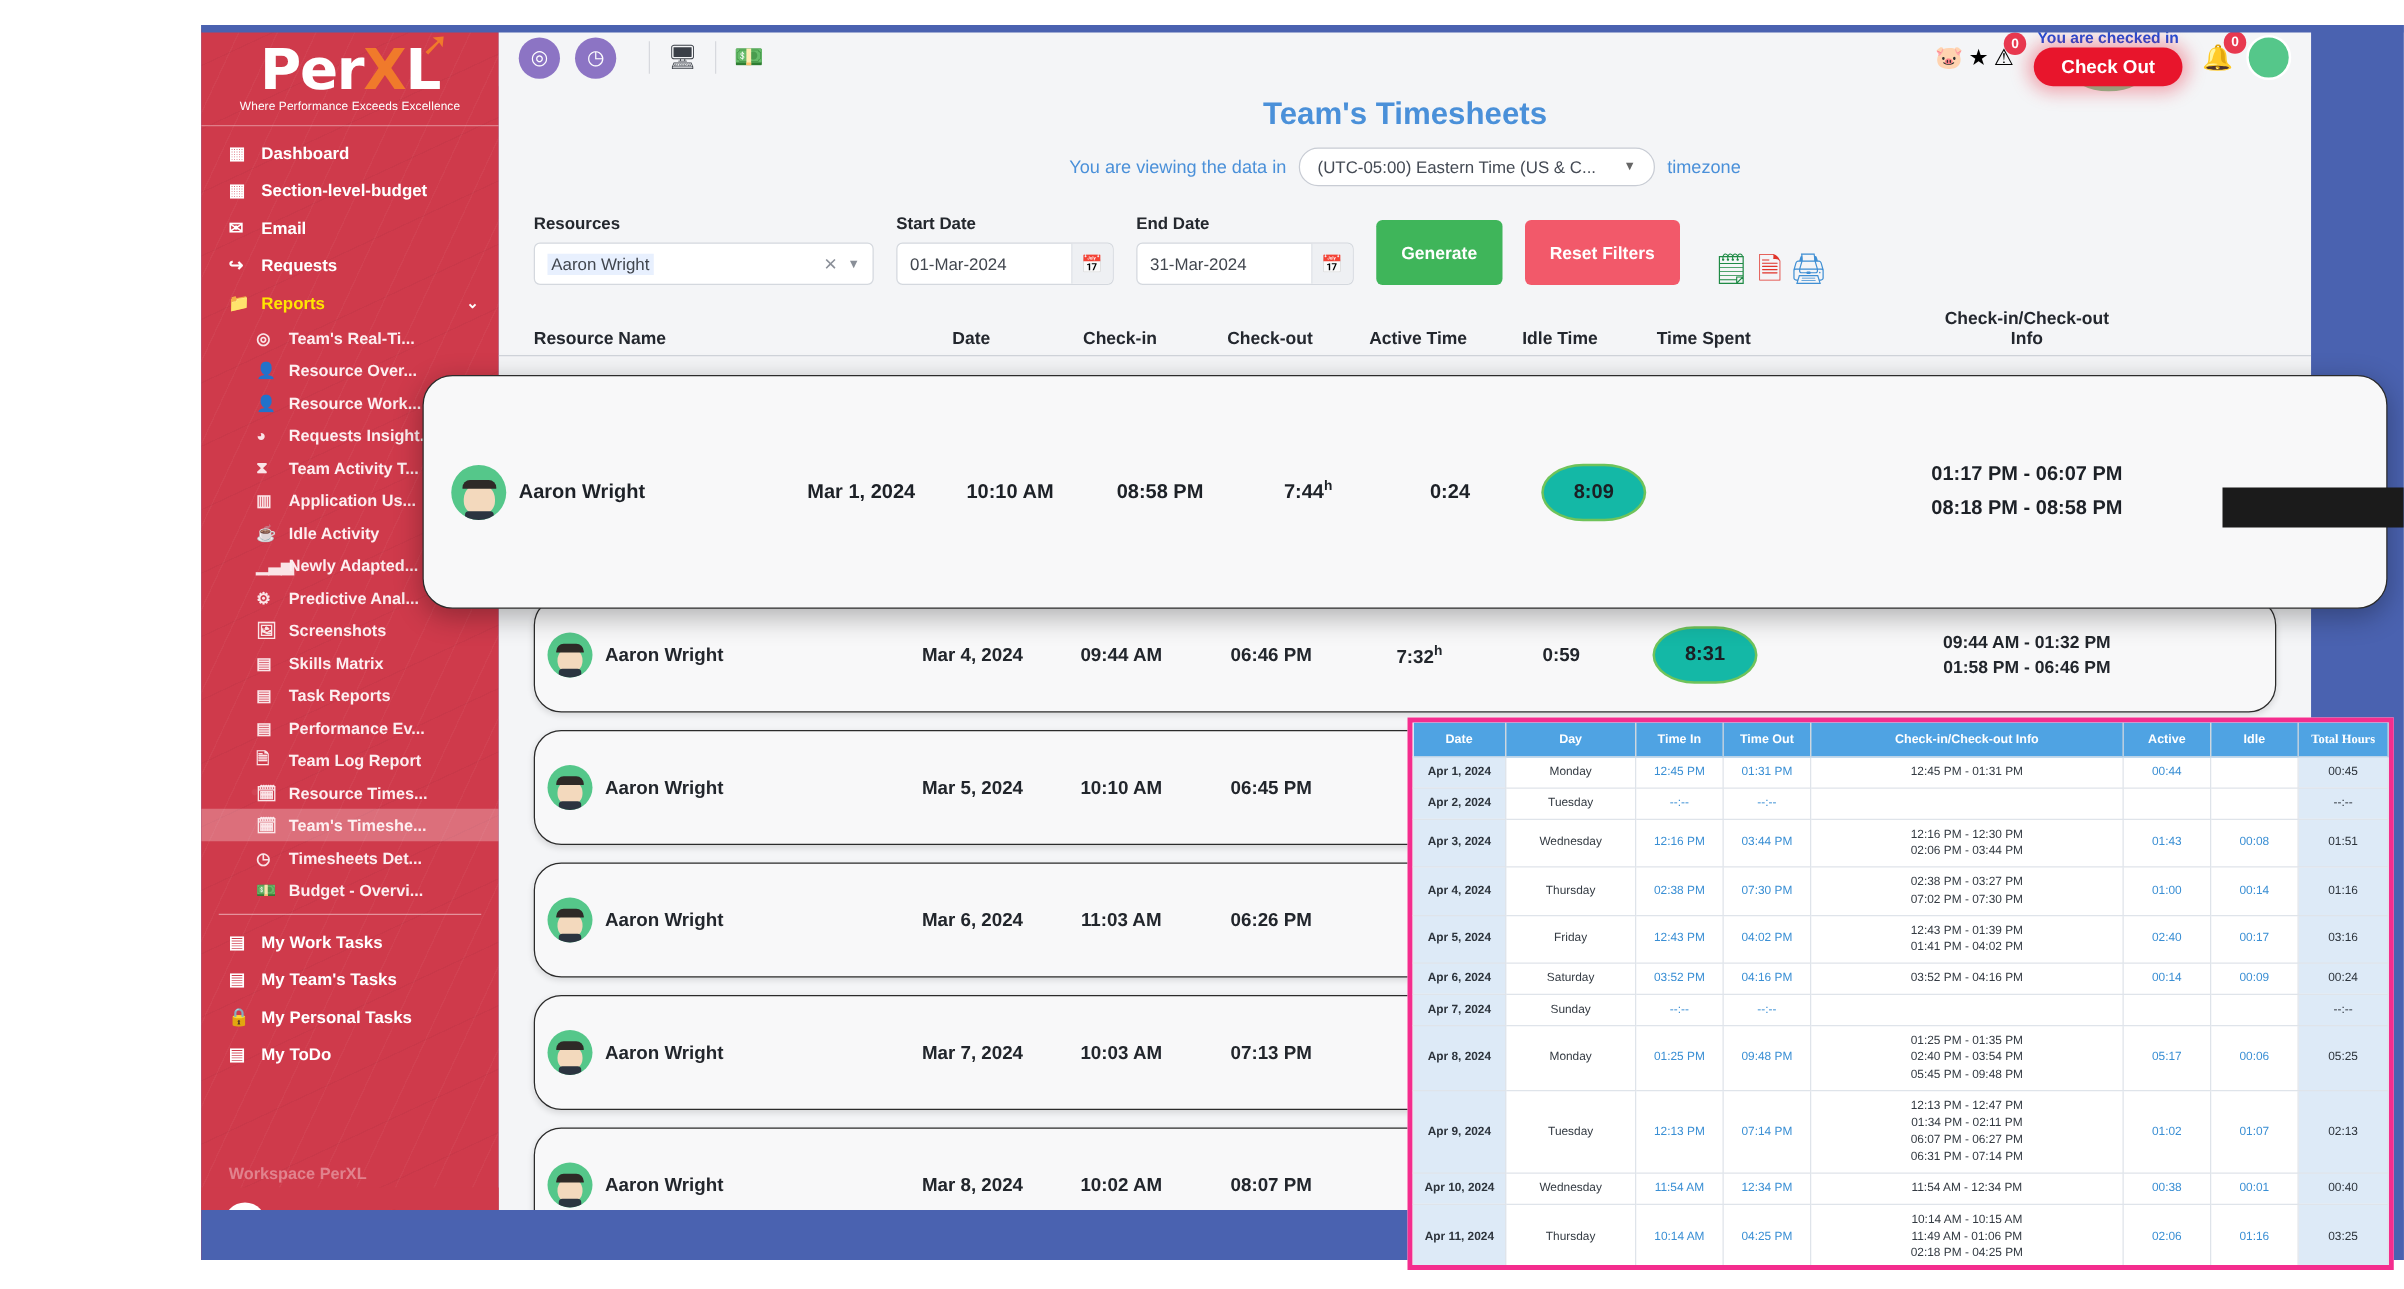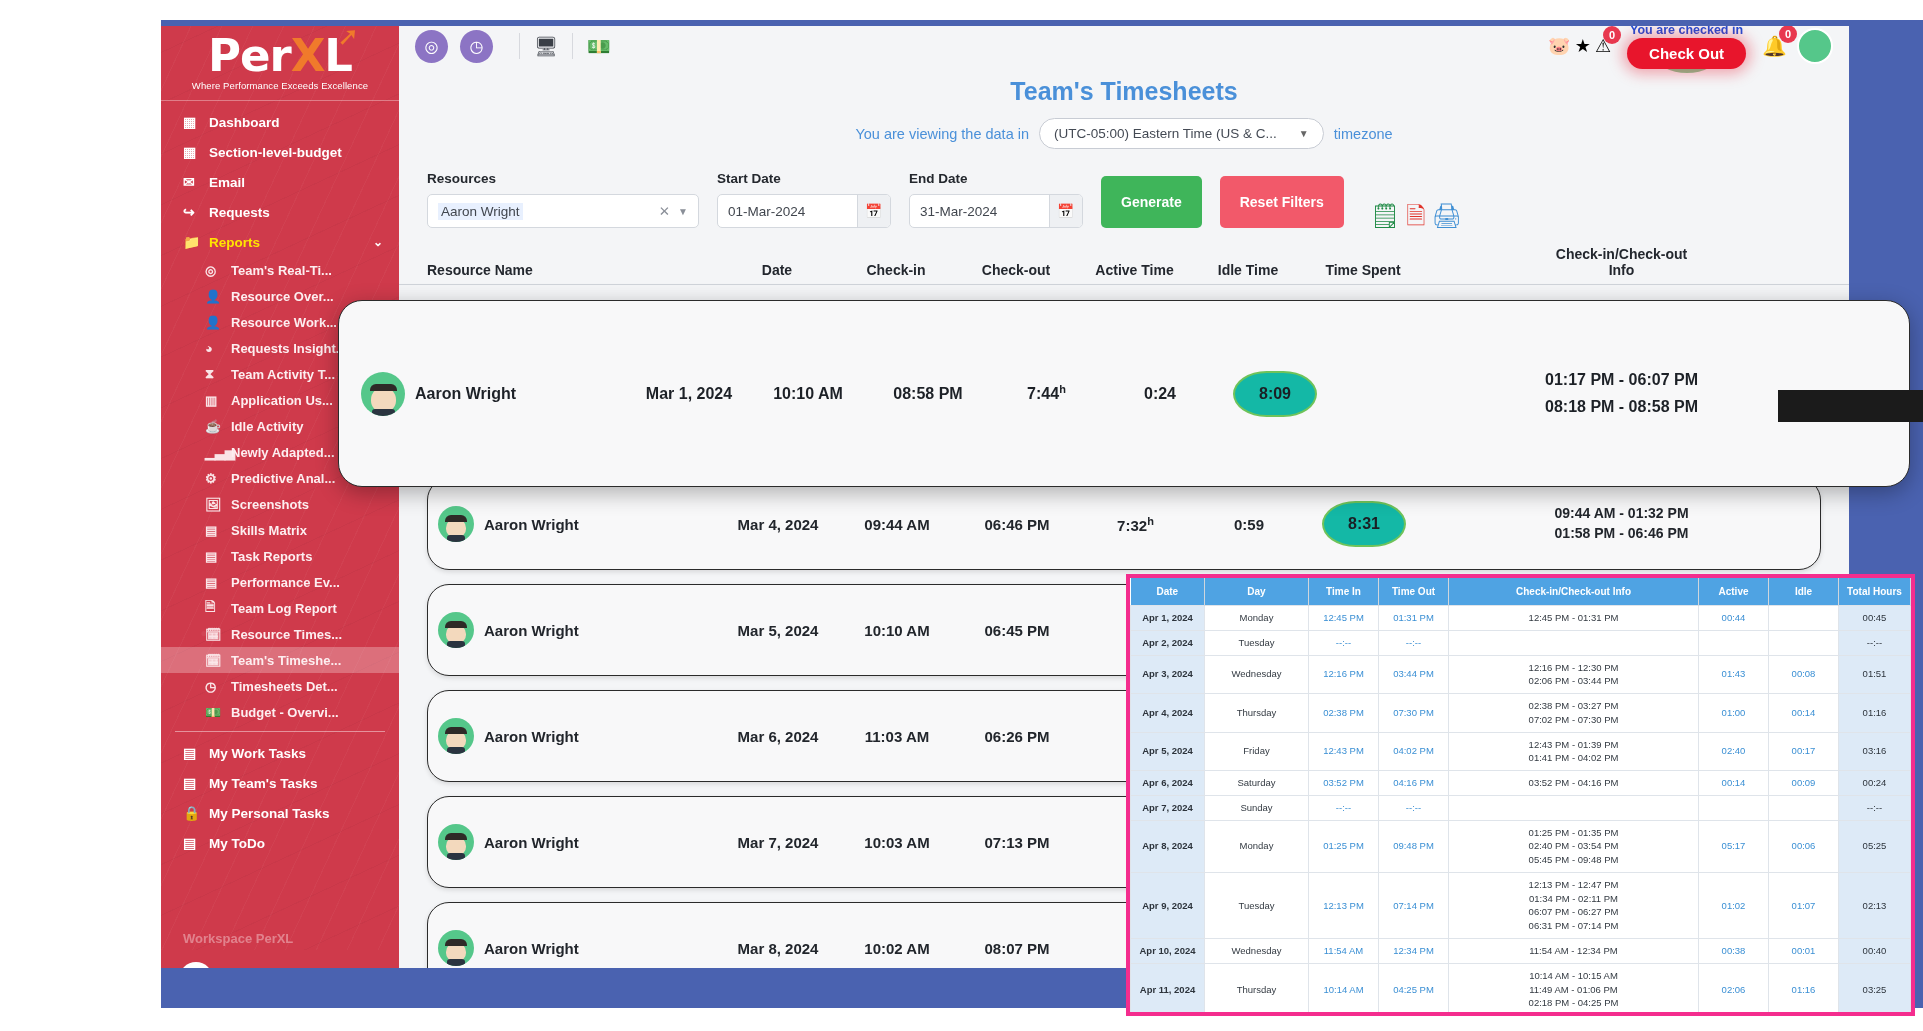--- a/index.html
+++ b/index.html
@@ -314,21 +314,21 @@
   table.detail td.tcol { background: #ddeaf7; font-weight: bold; color:#2d343c; }
   table.detail td.blue { color: #3a8fd4; }
   table.detail td.tot { background: #ddeaf7; color:#2d343c; }
   .d-date { width: 74px; }
   .d-day  { width: 104px; }
   .d-in   { width: 70px; }
   .d-out  { width: 70px; }
   .d-info { width: auto; }
   .d-act  { width: 70px; }
   .d-idle { width: 70px; }
-  .d-tot  { width: 72px; }
+  .d-tot  { width: 72px; font-family: Liberation Serif, serif; }
 
   .blackbox {
     position: absolute; left: 1778px; top: 390px;
     width: 145px; height: 32px; background: #1b1b1b; z-index: 50;
   }
   .bluebar-bottom {
     position: absolute; left: 161px; top: 968px;
     width: 1762px; height: 40px; background: #4a62b0; z-index: 20;
   }
   .bluebar-right {

